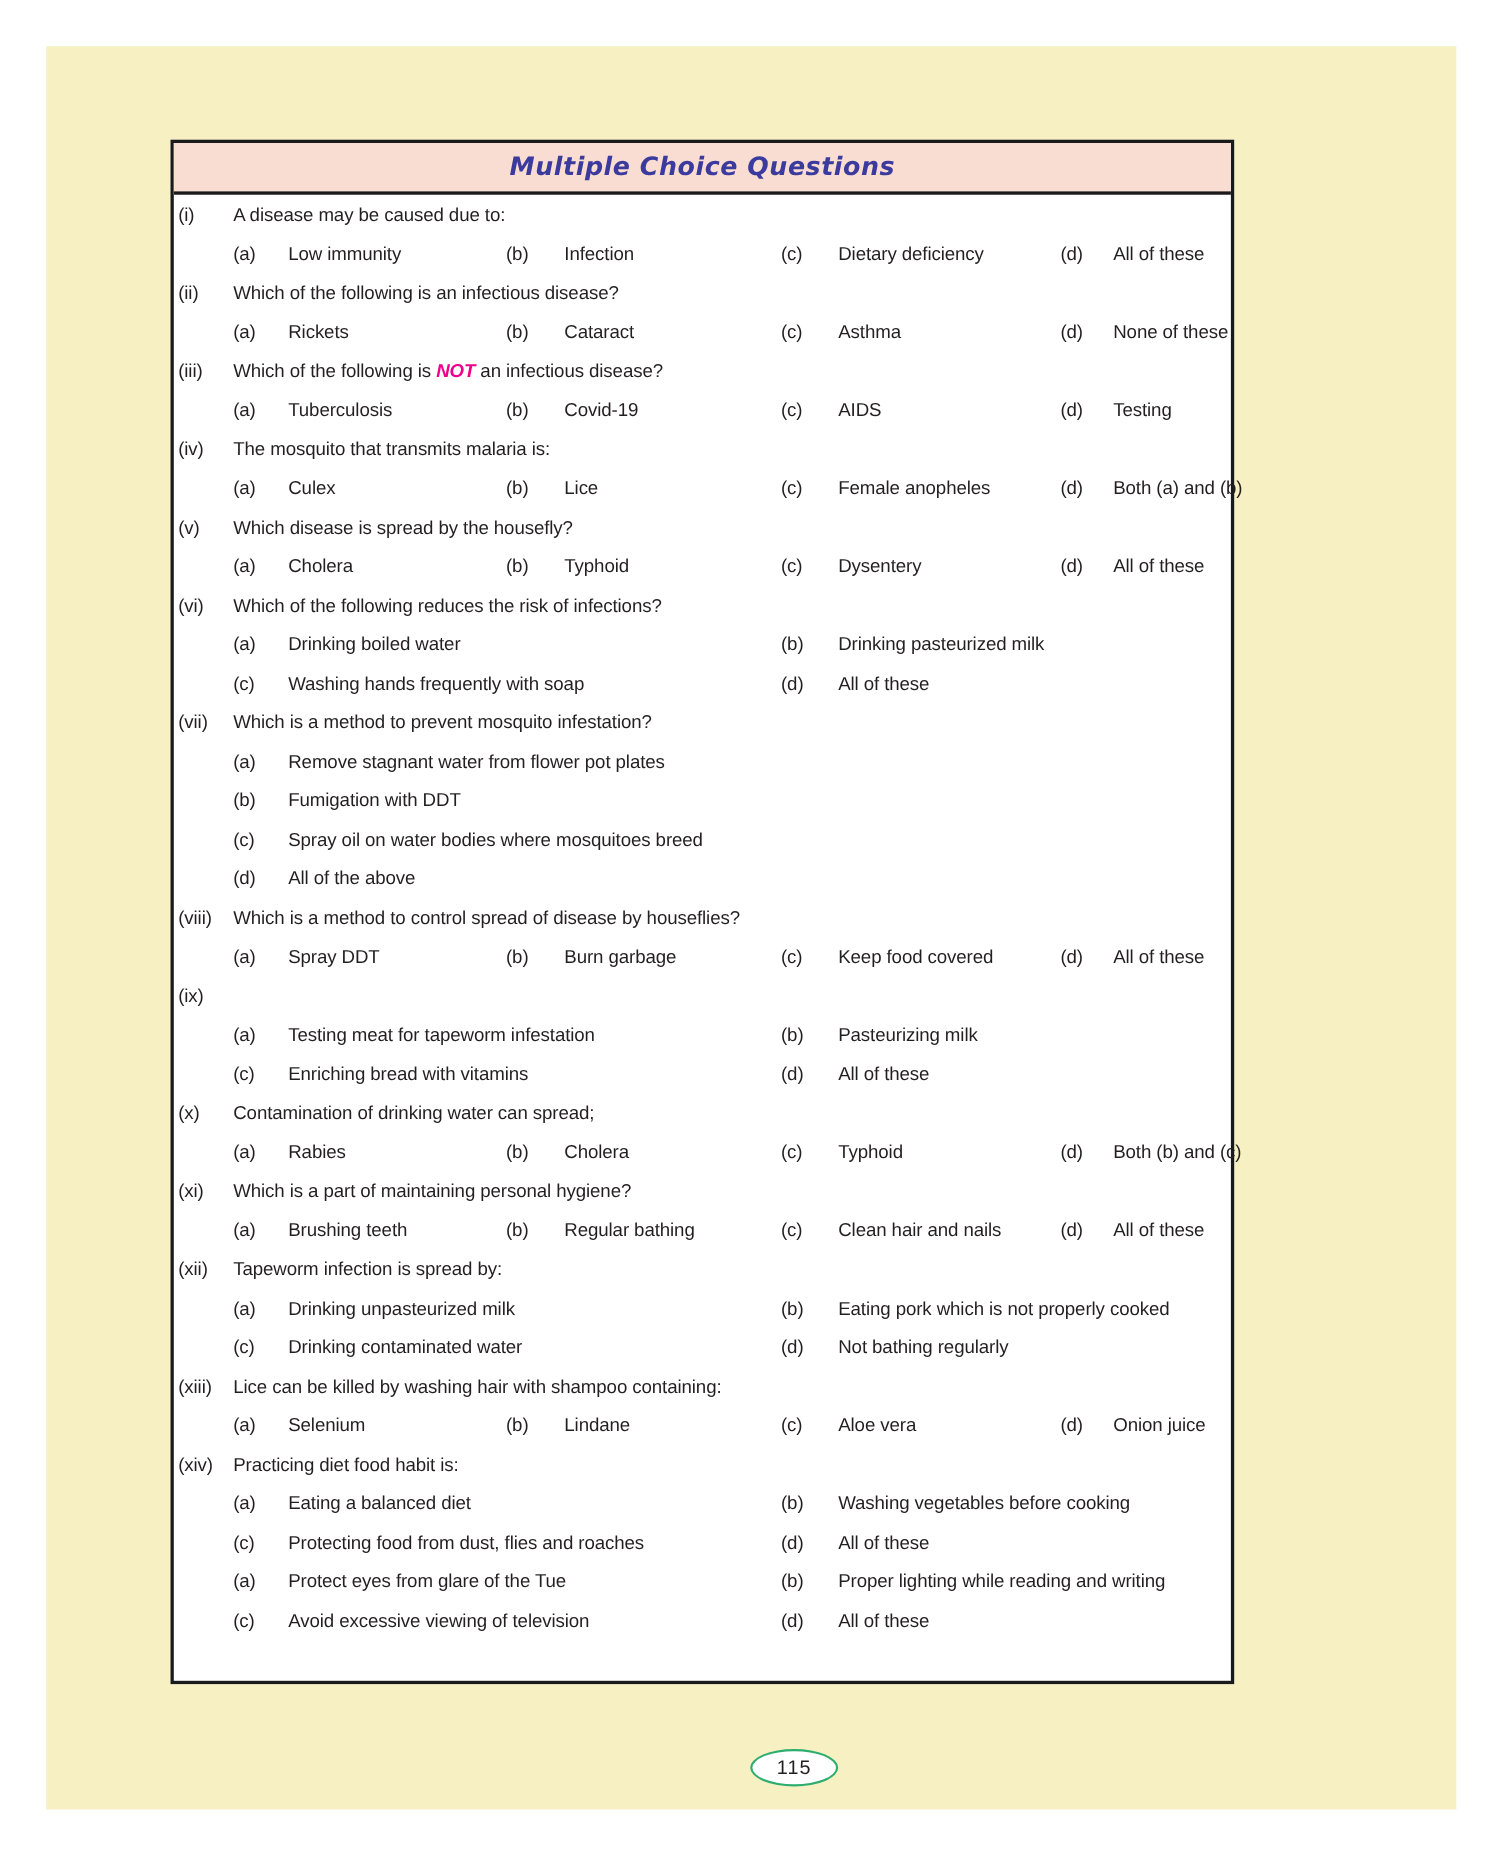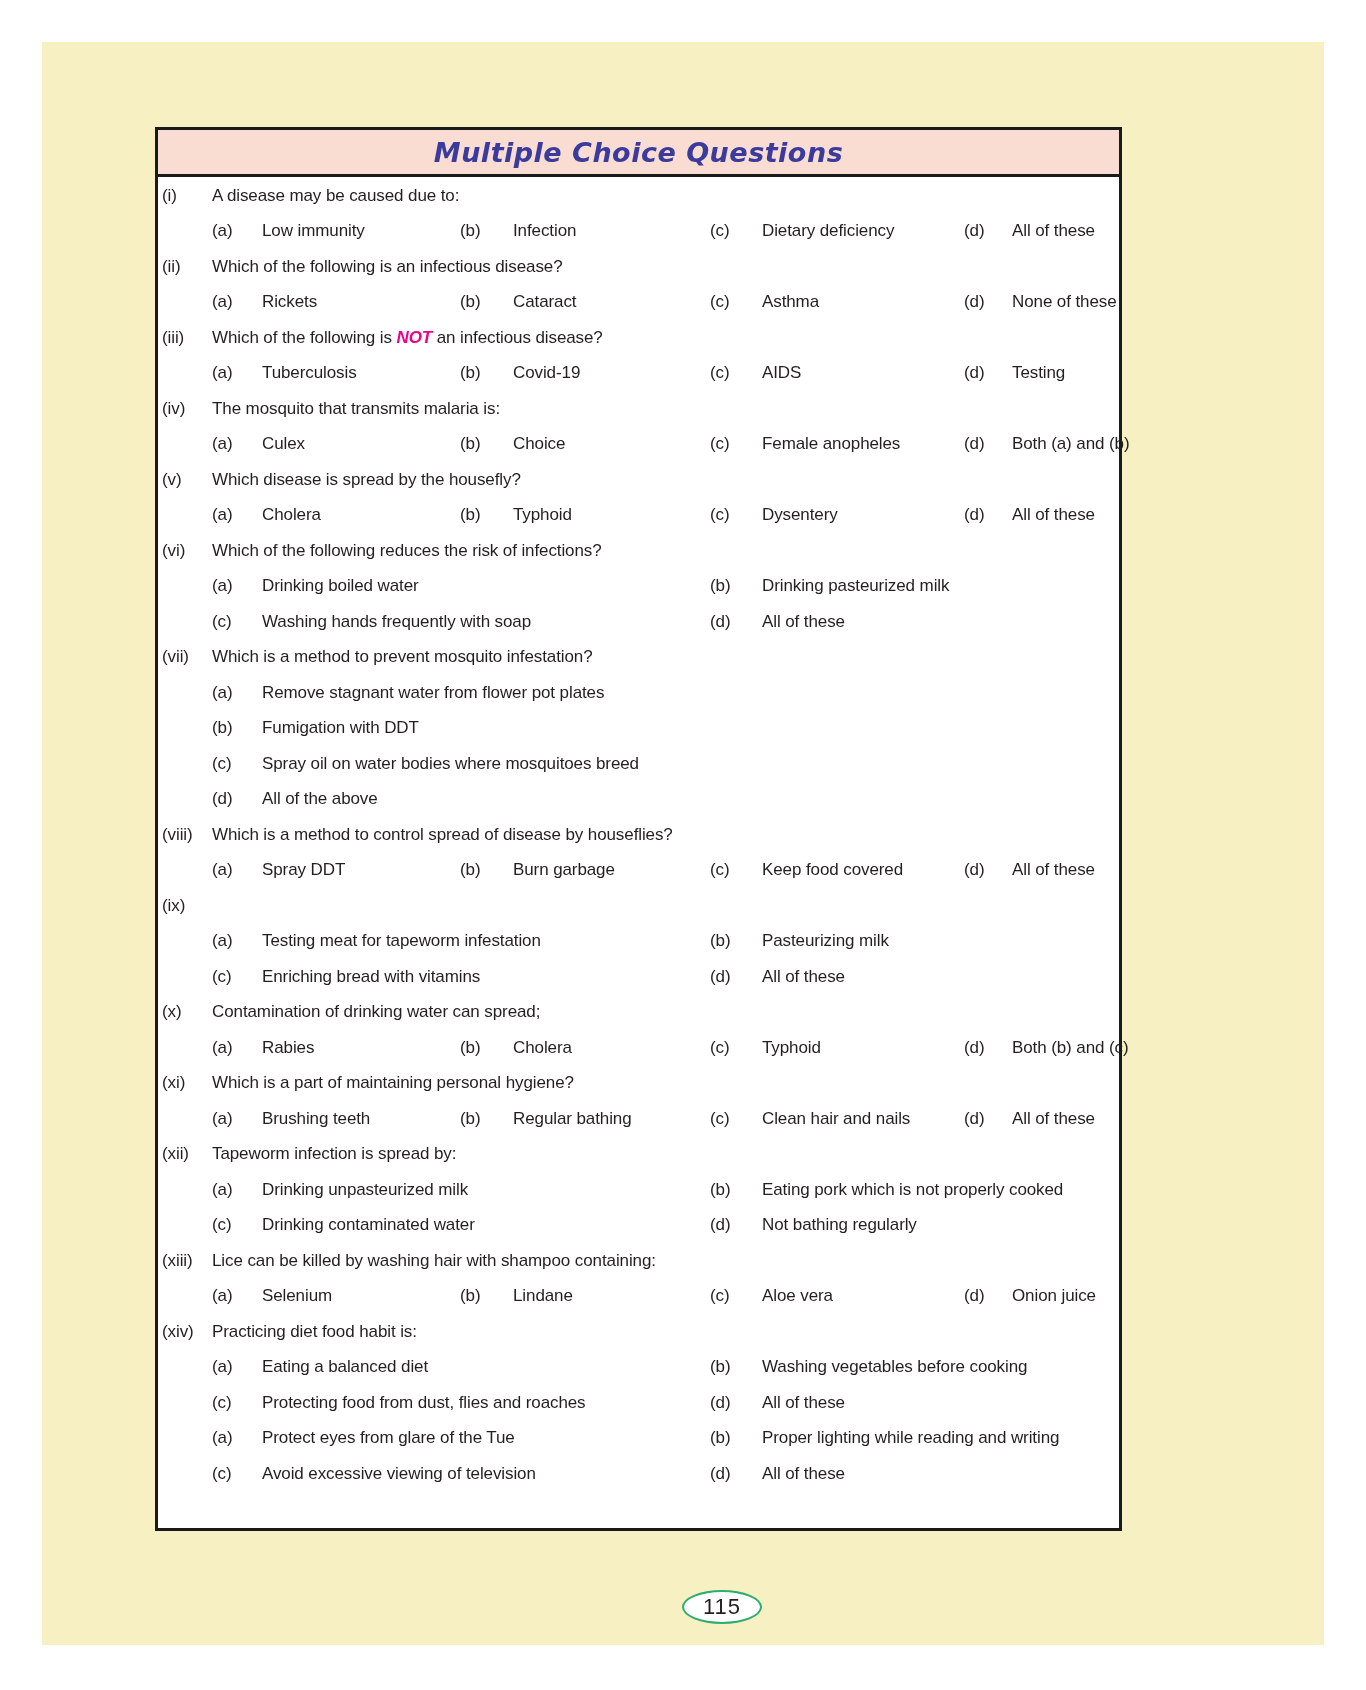--- a/index.html
+++ b/index.html
@@ -35,21 +35,21 @@
     border-bottom: 3px solid var(--border-color, #1A1A1A);
     background: var(--header-bg, #F9DCD2);
     display: flex;
     align-items: center;
     justify-content: center;
   }
   .mcq-title {
     font-family: "DejaVu Sans", sans-serif;
     font-style: italic;
     font-weight: bold;
-    font-size: 27px;
+    font-size: 23px;
     letter-spacing: 0.5px;
     color: var(--title-color, #3B3B9E);
   }
   .mcq-body {
     padding-top: 1px;
     color: var(--text-color, #231F20);
     font-size: 17px;
     letter-spacing: -0.1px;
   }
   .row {
@@ -76,21 +76,21 @@
     height: 34px;
     box-sizing: border-box;
     border: 2px solid var(--oval-border, #2EAE6E);
     border-radius: 50%;
     background: #ffffff;
     display: flex;
     align-items: center;
     justify-content: center;
   }
   .page-number {
-    font-size: 22px;
+    font-size: 18px;
     letter-spacing: 1px;
     color: #231F20;
   }
 </style>
 </head>
 <body>
 
 <div class="page">
   <div class="mcq-box">
     <div class="mcq-header">
@@ -140,21 +140,21 @@
           <span class="opt-text">Testing</span>
         </div>
         <div class="row row-q">
           <span class="q-numeral">(iv)</span>
           <span class="q-text">The mosquito that transmits malaria is:</span>
         </div>
         <div class="row row-opt4">
           <span class="opt-label">(a)</span>
           <span class="opt-text">Culex</span>
           <span class="opt-label">(b)</span>
-          <span class="opt-text">Choice</span>
+          <span class="opt-text">Lice</span>
           <span class="opt-label">(c)</span>
           <span class="opt-text">Female anopheles</span>
           <span class="opt-label">(d)</span>
           <span class="opt-text">Both (a) and (b)</span>
         </div>
         <div class="row row-q">
           <span class="q-numeral">(v)</span>
           <span class="q-text">Which disease is spread by the housefly?</span>
         </div>
         <div class="row row-opt4">

